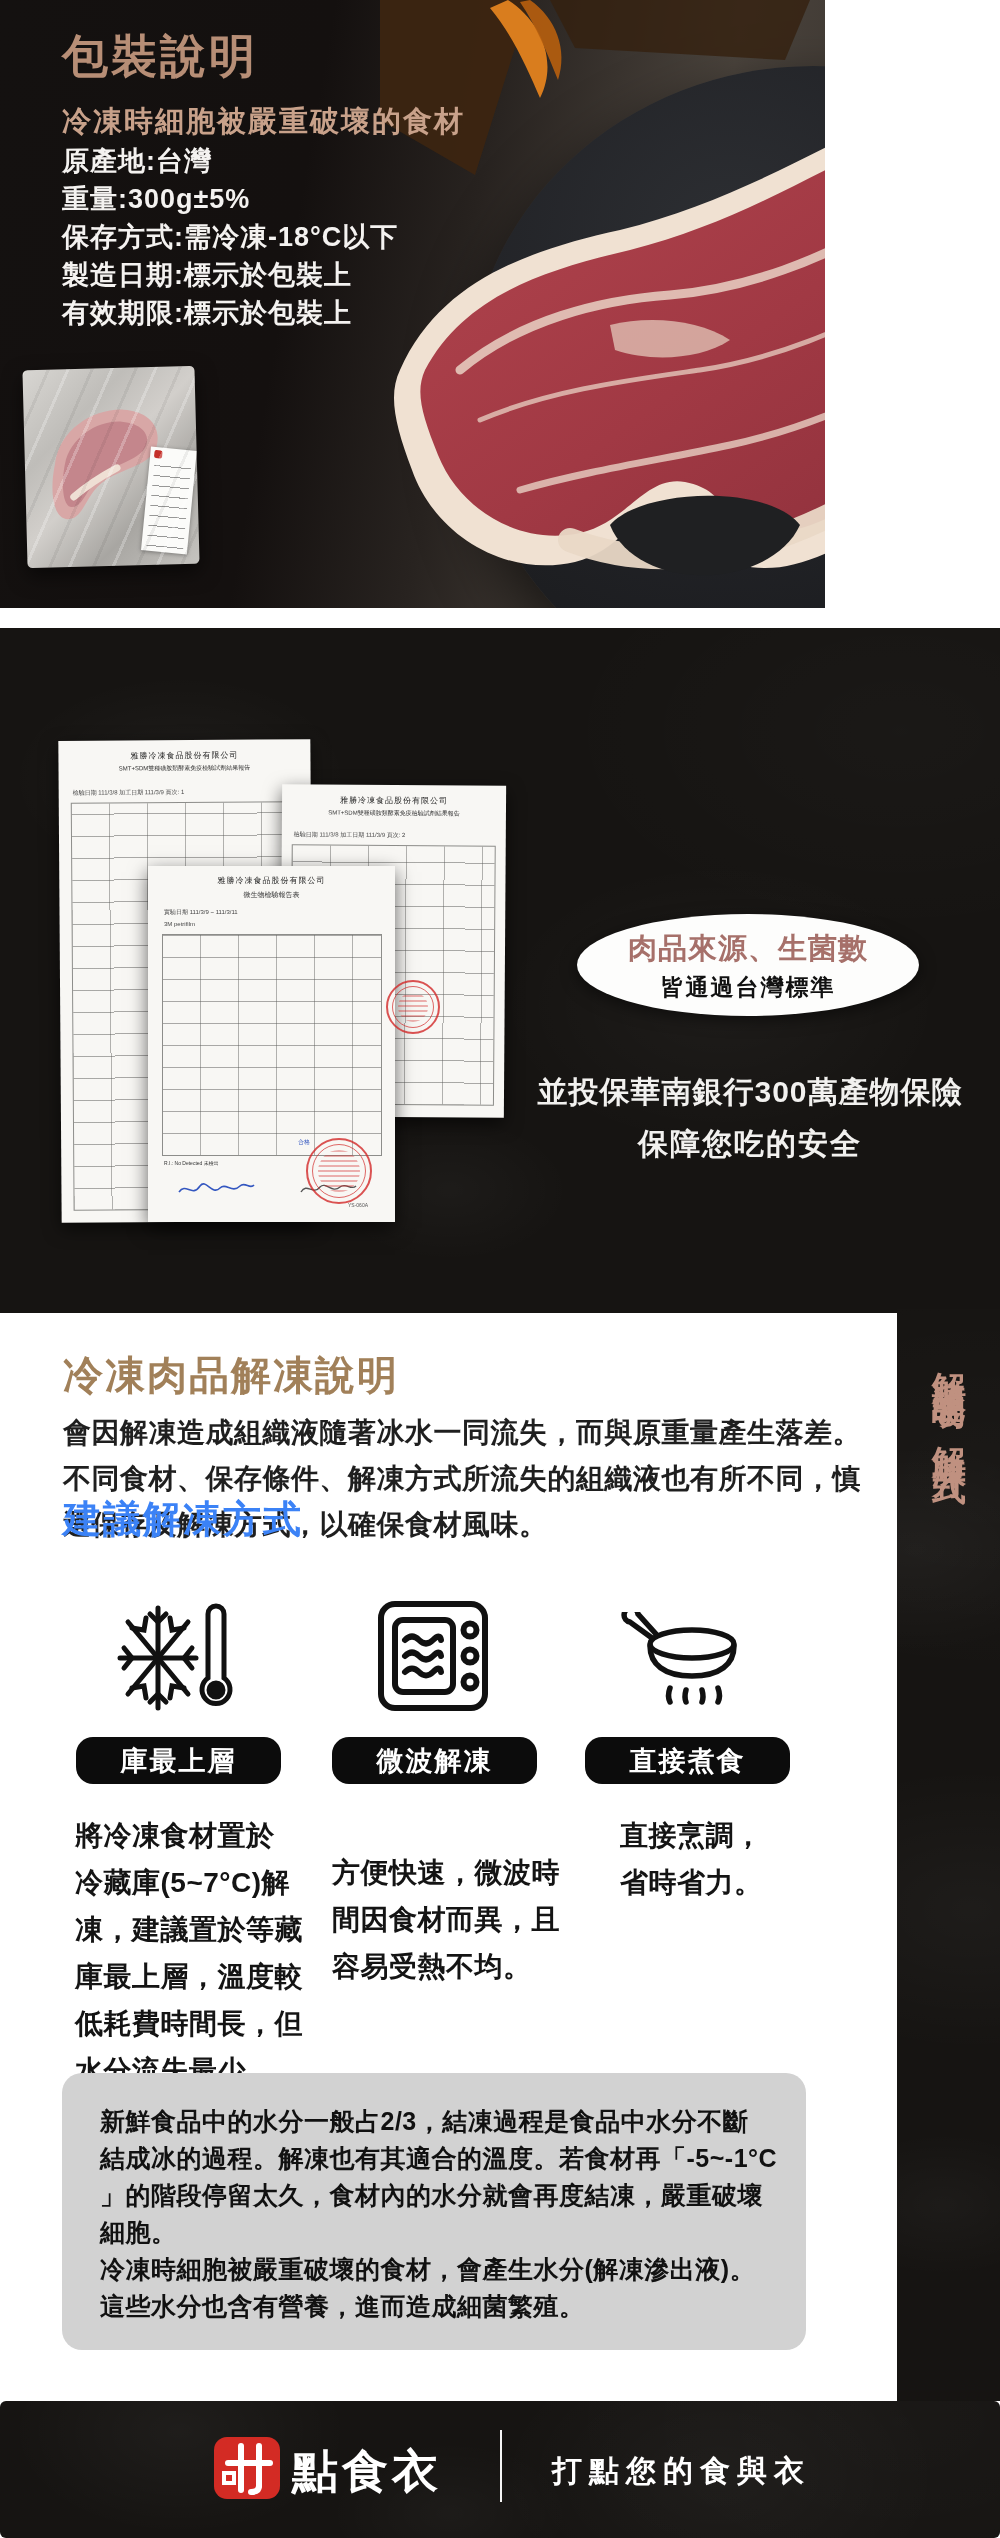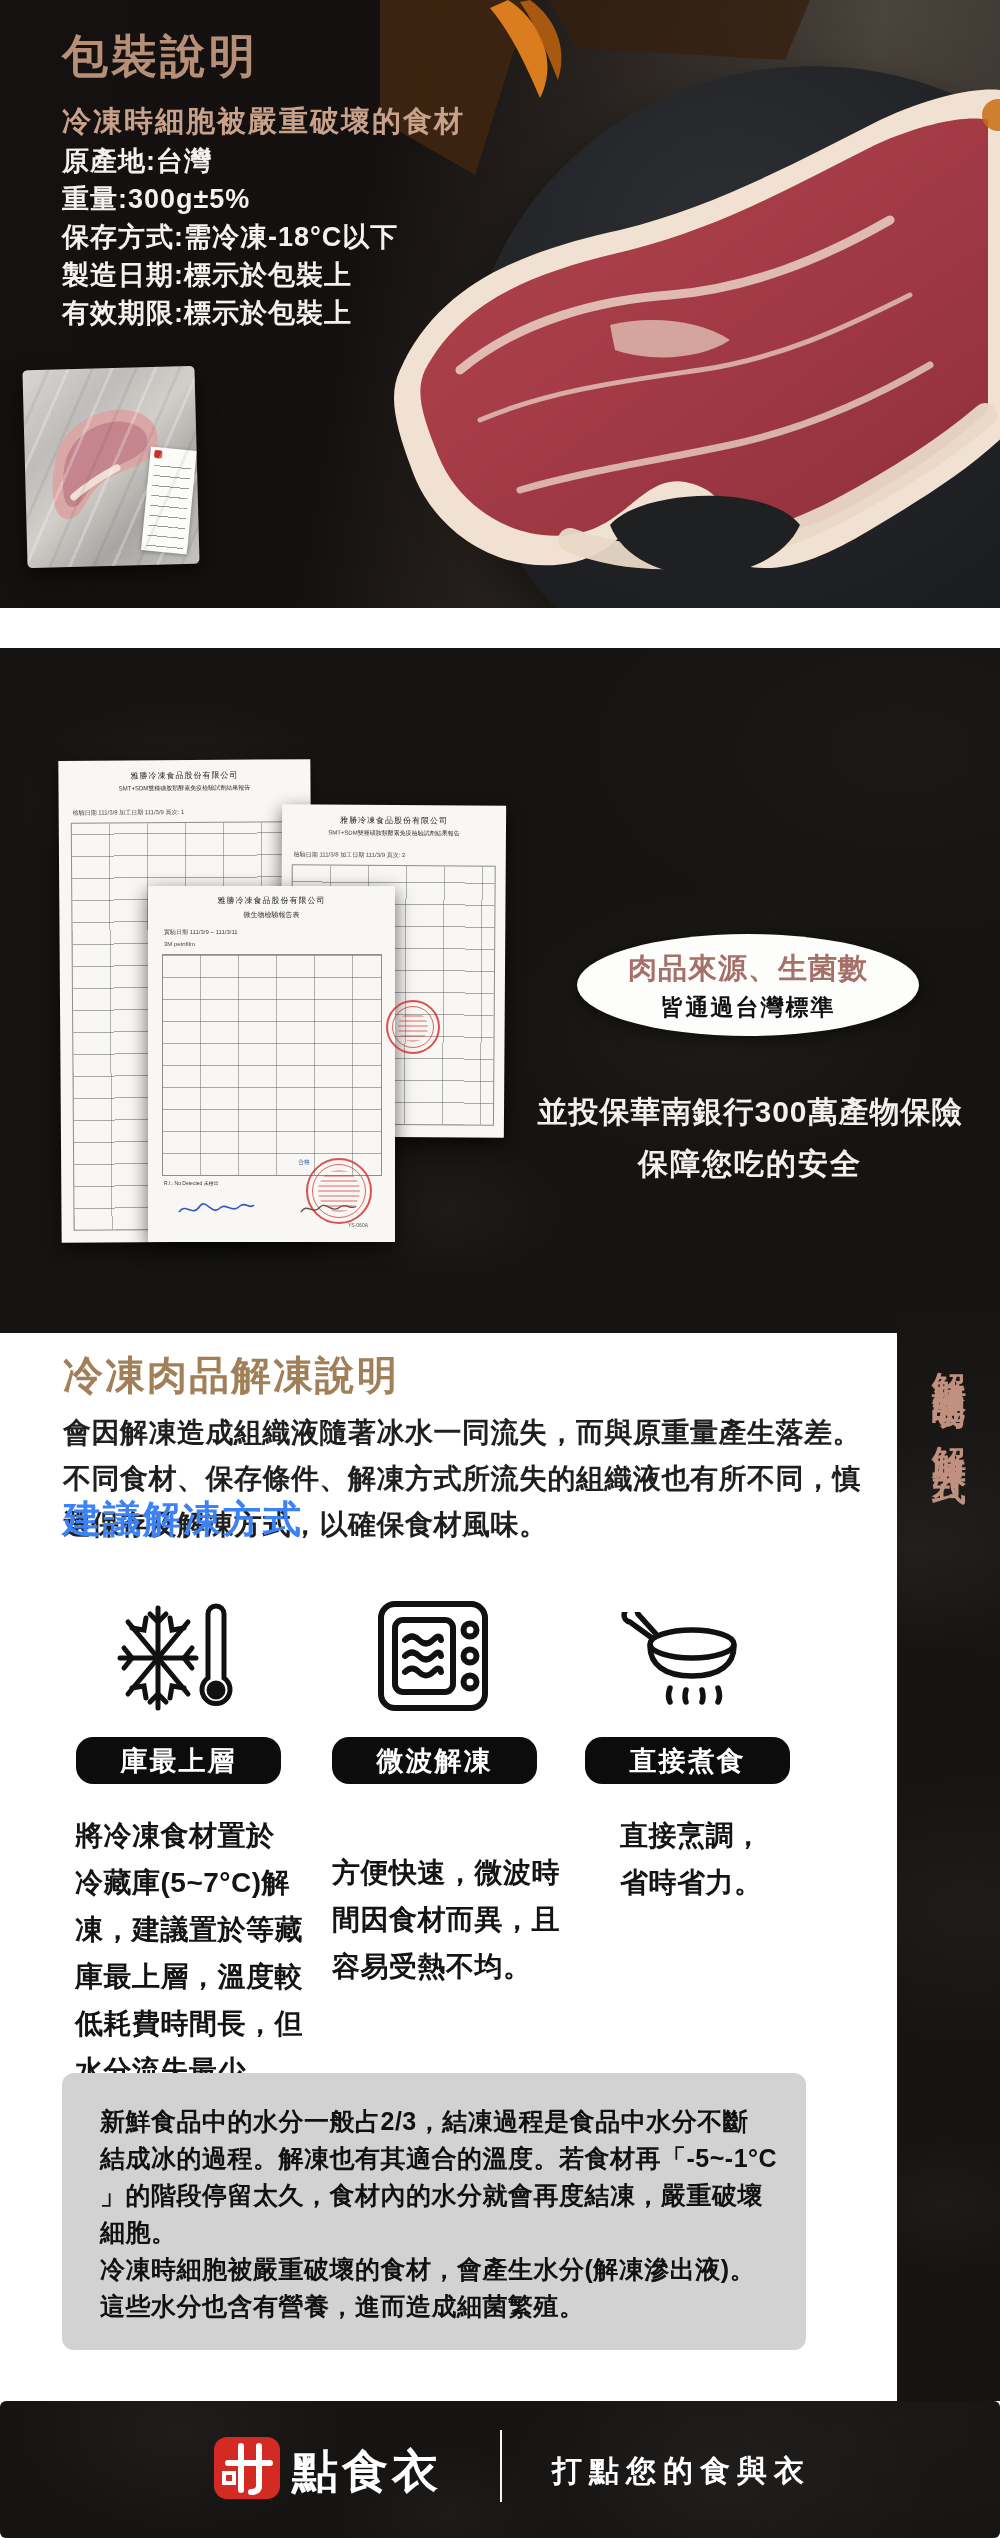--- a/index.html
+++ b/index.html
@@ -7,21 +7,21 @@
        font-family:"Liberation Sans",sans-serif;-webkit-font-smoothing:antialiased;}
   .abs{position:absolute;}
   
   .darktex{background-color:#161412;
     background-image:
       radial-gradient(ellipse 260px 160px at 18% 22%, rgba(255,255,255,.04), transparent 65%),
       radial-gradient(ellipse 340px 220px at 72% 55%, rgba(255,255,255,.035), transparent 65%),
       radial-gradient(ellipse 200px 120px at 45% 82%, rgba(255,255,255,.03), transparent 60%),
       radial-gradient(ellipse 500px 300px at 90% 15%, rgba(255,255,255,.02), transparent 70%);}
   
-  .sec1{left:0;top:0;width:1000px;height:608px;overflow:hidden;
+  .sec1{left:0;top:0;width:825px;height:608px;overflow:hidden;
     background:linear-gradient(100deg,#141110 0%,#14100f 36%,#282320 55%,#4b443d 80%,#3a342f 100%);}
   .slate{left:468px;top:66px;width:690px;height:650px;border-radius:50%;
     background:radial-gradient(circle at 38% 28%, #2d2f33 0%, #212226 45%, #191a1c 78%);
     box-shadow:0 25px 60px rgba(0,0,0,.6);}
   .sec1-title{left:62px;top:26px;font-family:"Liberation Serif","DejaVu Serif",serif;
     font-size:46px;font-weight:bold;color:#b78e76;letter-spacing:3px;}
   .sec1-product{left:62px;top:102px;font-size:29px;font-weight:bold;color:#c8a18a;letter-spacing:2px;}
   .spec-list{left:62px;top:142px;width:560px;}
   .spec-line{font-size:27px;font-weight:bold;color:#f4f2f0;line-height:38px;letter-spacing:1px;}
   
@@ -29,21 +29,21 @@
     background:linear-gradient(135deg,#d8d6d2 0%,#bfbdb9 28%,#d2cfcb 48%,#a8a6a2 72%,#c6c4c0 100%);
     box-shadow:0 8px 20px rgba(0,0,0,.55);overflow:hidden;}
   .pack:after{content:"";position:absolute;inset:0;
     background:repeating-linear-gradient(115deg,rgba(255,255,255,.25) 0 3px,transparent 3px 22px,rgba(0,0,0,.06) 22px 25px,transparent 25px 40px);}
   .pack-label{position:absolute;right:6px;top:82px;width:46px;height:104px;background:#fbfbf9;
     transform:rotate(7deg);box-shadow:0 1px 4px rgba(0,0,0,.35);
     background-image:repeating-linear-gradient(0deg,transparent 0 9px,rgba(70,70,70,.55) 9px 10px);
     background-size:80% 100%;background-position:50% 14px;background-repeat:no-repeat;}
   .pack-label:before{content:"";position:absolute;left:4px;top:3px;width:8px;height:8px;background:#c5302a;border-radius:2px;}
   
-  .sec2{left:0;top:648px;width:1000px;height:685px;overflow:hidden;}
+  .sec2{left:0;top:628px;width:1000px;height:685px;overflow:hidden;}
   .paper{background:#f8f7f4;box-shadow:0 6px 18px rgba(0,0,0,.6);color:#3a3a38;}
   .p-title{position:absolute;left:0;right:0;text-align:center;font-size:8px;letter-spacing:1px;color:#222;}
   .p-sub{position:absolute;left:0;right:0;text-align:center;font-size:6px;color:#333;}
   .t6{font-size:6px;color:#444;line-height:9px;white-space:nowrap;}
   .t5{font-size:5px;color:#555;white-space:nowrap;}
   .grid{position:absolute;border:1px solid #8d8d8a;
     background-image:repeating-linear-gradient(0deg,transparent 0 21px,rgba(90,90,88,.5) 21px 22px),
                      repeating-linear-gradient(90deg,transparent 0 37px,rgba(90,90,88,.45) 37px 38px);}
   .stamp{position:absolute;border:2px solid rgba(210,40,40,.8);border-radius:50%;}
   .stamp:before{content:"";position:absolute;inset:4px;border:1px solid rgba(210,40,40,.7);border-radius:50%;}
@@ -70,21 +70,21 @@
   .thaw-intro{left:63px;top:1410px;width:800px;font-size:28px;color:#1f1f1f;line-height:46px;
     font-weight:600;letter-spacing:.5px;}
   .h-suggest{left:63px;top:1494px;font-family:Liberation Serif, serif;
     font-weight:bold;font-size:38px;color:#3b82f6;letter-spacing:2px;}
   .m-icon{position:absolute;top:1600px;width:120px;height:116px;}
   .pill{position:absolute;top:1737px;width:205px;height:47px;background:#0c0c0c;border-radius:17px;
     color:#fff;font-size:27px;font-weight:bold;letter-spacing:2px;
     display:flex;align-items:center;justify-content:center;}
   .m-desc{position:absolute;top:1812px;font-size:28px;font-weight:600;color:#141414;
     line-height:47px;white-space:pre-line;letter-spacing:.5px;}
-  .graybox{left:62px;top:2073px;width:744px;height:277px;background:#d2d2d2;border-radius:12px;}
+  .graybox{left:62px;top:2073px;width:744px;height:277px;background:#d2d2d2;border-radius:20px;}
   .graybox-text{position:absolute;left:38px;top:30px;font-size:25px;font-weight:600;color:#111;
     line-height:37px;white-space:pre-line;letter-spacing:.5px;}
   
   .footer{left:0;top:2401px;width:1000px;height:137px;border-radius:6px;}
   .logo-box{position:absolute;left:214px;top:36px;width:66px;height:62px;background:#d32b24;border-radius:13px;}
   .brand{position:absolute;left:292px;top:40px;font-size:46px;font-weight:bold;color:#fff;letter-spacing:4px;}
   .fdivider{position:absolute;left:500px;top:29px;width:2px;height:72px;background:#f5f5f5;}
   .tagline{position:absolute;left:552px;top:50px;font-size:30px;font-weight:bold;color:#fff;letter-spacing:7px;}
   svg{display:block;}
 </style>

